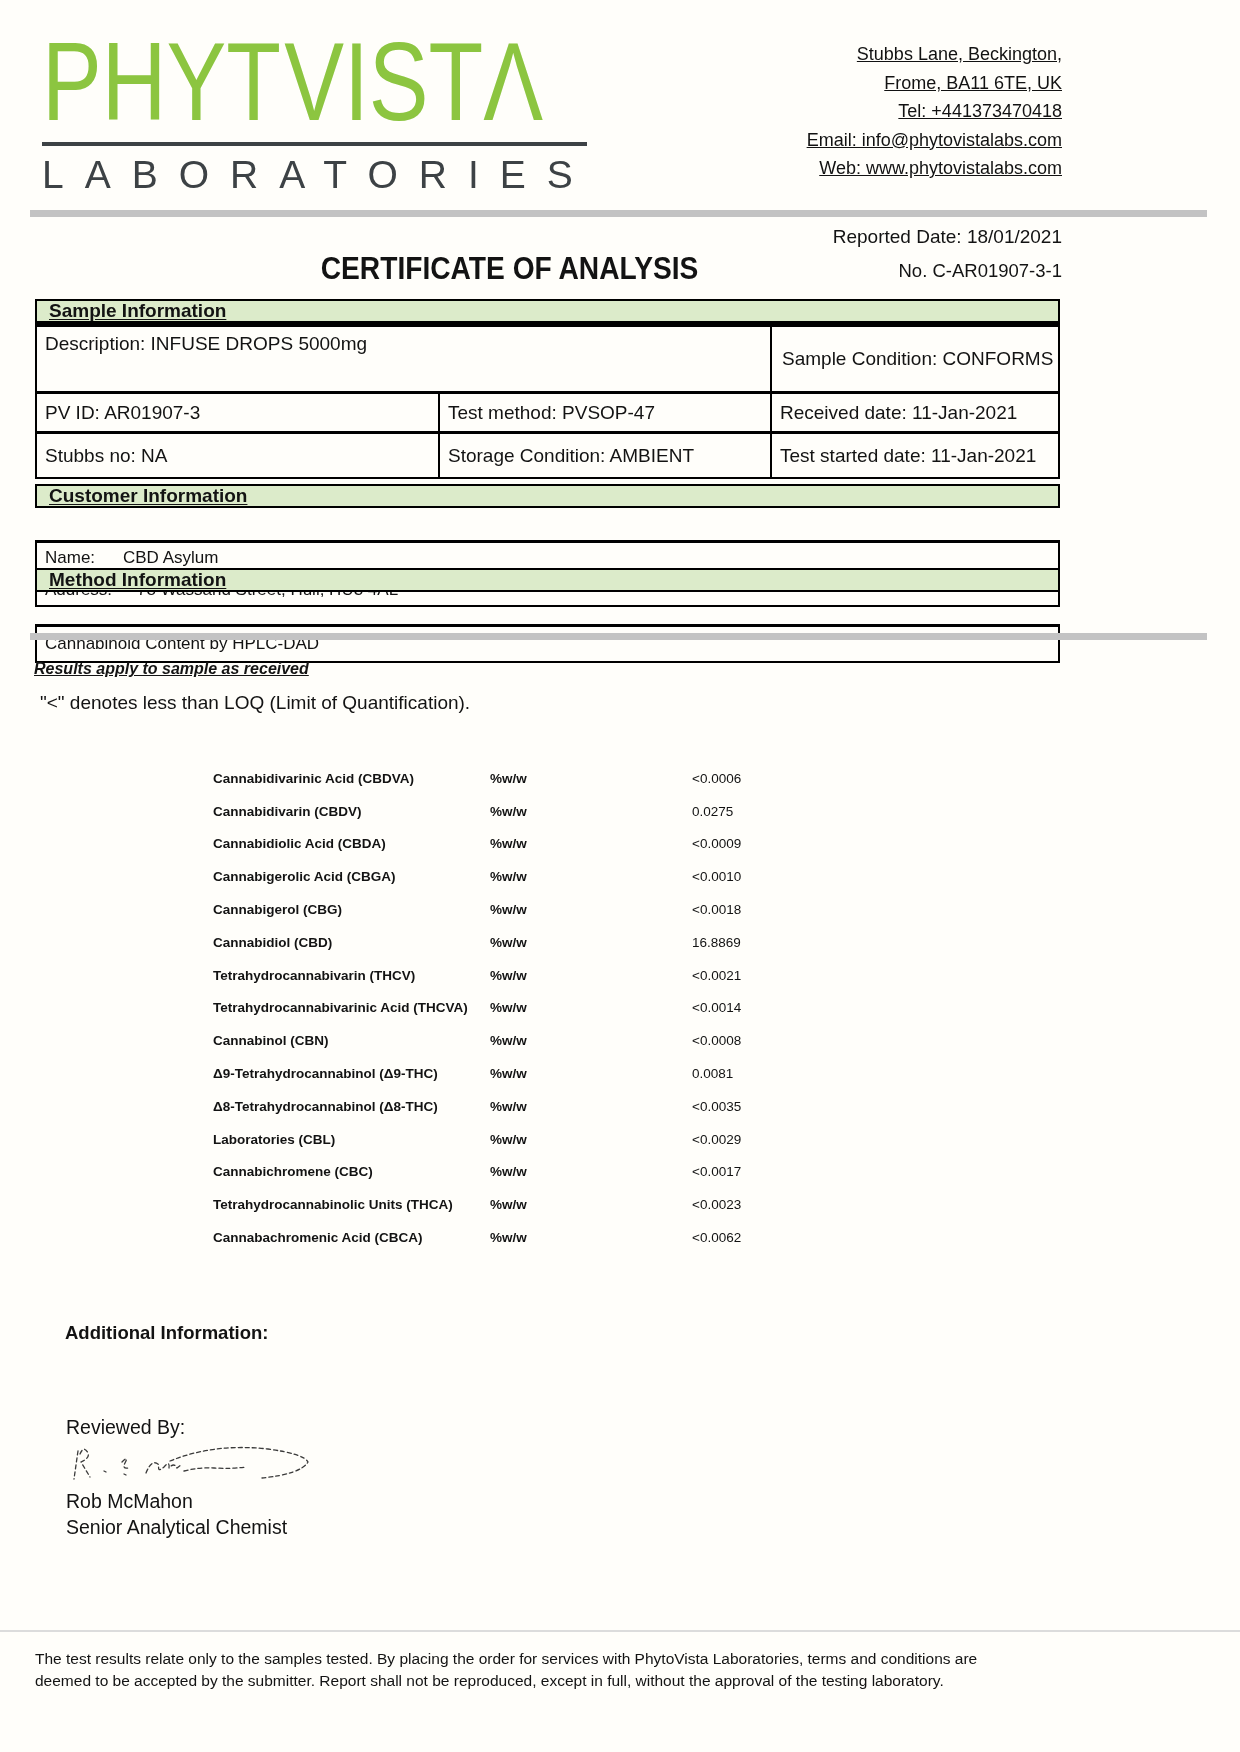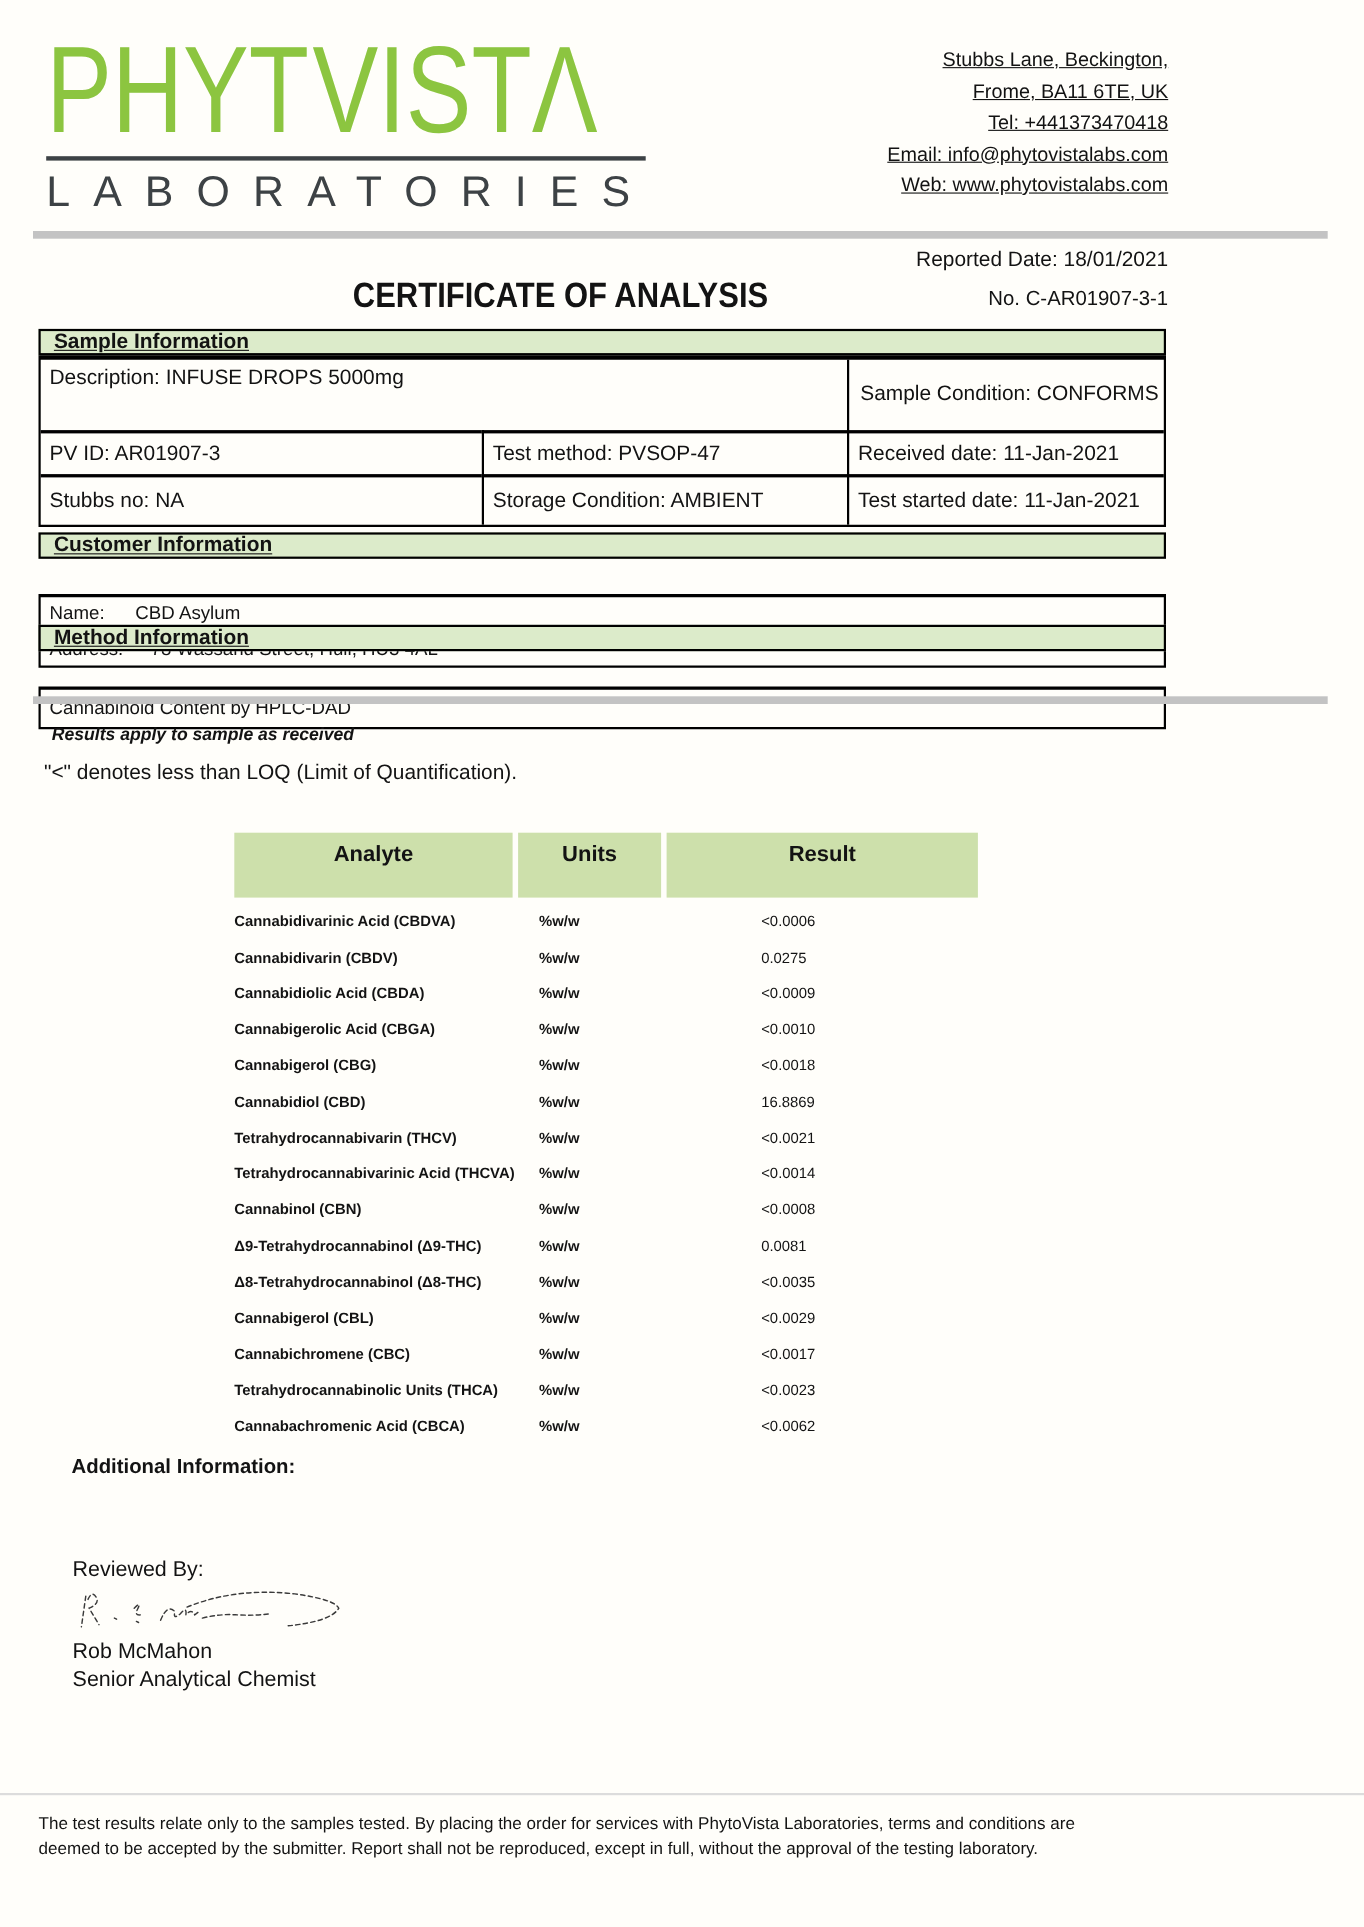--- a/index.html
+++ b/index.html
@@ -61,21 +61,21 @@
     border:2px solid #000;border-top:3px solid #000;
     font-size:17px;padding:5px 8px;margin-top:32px;
   }
   .cust-line{display:flex;}
   .cust-line + .cust-line{margin-top:12px;}
   .cust-label{min-width:78px;}
   .cust-label.addr{min-width:92px;}
   .method-body{height:39px;display:flex;align-items:center;}
   .rule-gray-2{position:absolute;left:30px;top:633px;width:1177px;height:7px;background:var(--rule-gray);}
   
-  .note-italic{position:absolute;left:47px;top:660px;font-size:16px;font-weight:bold;font-style:italic;}
+  .note-italic{position:absolute;left:34px;top:660px;font-size:16px;font-weight:bold;font-style:italic;text-decoration:underline;}
   .note-loq{position:absolute;left:40px;top:692px;font-size:19px;}
   
   .results{position:absolute;left:213px;top:757px;width:676px;}
   .rt-header{display:flex;gap:5px;height:59px;}
   .rt-header > div{
     background:var(--tbl-green);text-align:center;font-size:20px;font-weight:bold;
     padding-top:9px;
   }
   .rt-h1{width:253px;}
   .rt-h2{width:130px;}
@@ -169,25 +169,20 @@
     </div>
     <div class="sec-body method-body">Cannabinoid Content by HPLC-DAD</div>
   </div>
 
   <div class="rule-gray-2"></div>
 
   <div class="note-italic">Results apply to sample as received</div>
   <div class="note-loq">"&lt;" denotes less than LOQ (Limit of Quantification).</div>
 
   <div class="results">
-    <div class="rt-header">
-      <div class="rt-h1">Analyte</div>
-      <div class="rt-h2">Units</div>
-      <div class="rt-h3">Result</div>
-    </div>
     <div class="rt-rows">
         <div class="rt-row">
       <div class="rt-analyte">Cannabidivarinic Acid (CBDVA)</div>
       <div class="rt-units">%w/w</div>
       <div class="rt-result">&lt;0.0006</div>
     </div>
         <div class="rt-row">
       <div class="rt-analyte">Cannabidivarin (CBDV)</div>
       <div class="rt-units">%w/w</div>
       <div class="rt-result">0.0275</div>
@@ -231,21 +226,21 @@
       <div class="rt-analyte">Δ9-Tetrahydrocannabinol (Δ9-THC)</div>
       <div class="rt-units">%w/w</div>
       <div class="rt-result">0.0081</div>
     </div>
         <div class="rt-row">
       <div class="rt-analyte">Δ8-Tetrahydrocannabinol (Δ8-THC)</div>
       <div class="rt-units">%w/w</div>
       <div class="rt-result">&lt;0.0035</div>
     </div>
         <div class="rt-row">
-      <div class="rt-analyte">Cannabigerol (CBL)</div>
+      <div class="rt-analyte">Laboratories (CBL)</div>
       <div class="rt-units">%w/w</div>
       <div class="rt-result">&lt;0.0029</div>
     </div>
         <div class="rt-row">
       <div class="rt-analyte">Cannabichromene (CBC)</div>
       <div class="rt-units">%w/w</div>
       <div class="rt-result">&lt;0.0017</div>
     </div>
         <div class="rt-row">
       <div class="rt-analyte">Tetrahydrocannabinolic Units (THCA)</div>

